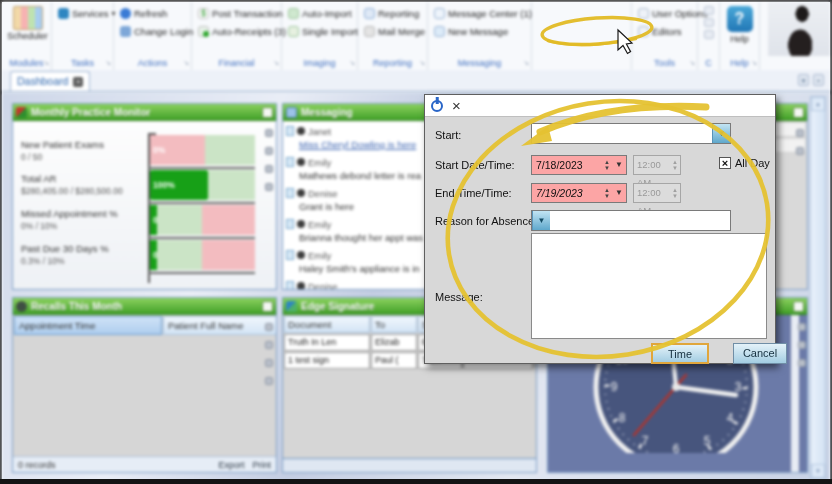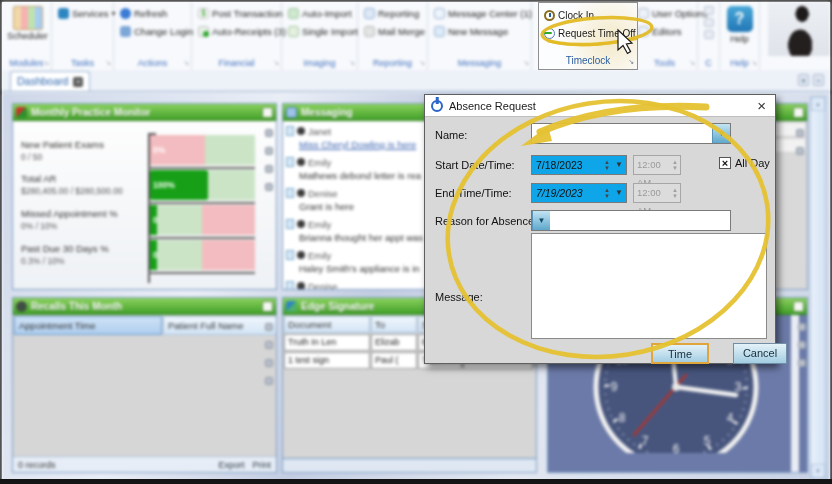--- a/index.html
+++ b/index.html
@@ -148,21 +148,21 @@
   .dtitle { height:22px; background:#fff; border-bottom:1px solid #bfbfbf; display:flex; align-items:center; padding:0 6px; gap:6px; }
   .pwr { width:12px; height:12px; border:2.5px solid #2a66c8; border-radius:50%; position:relative; flex:none; }
   .pwr::after { content:""; position:absolute; left:50%; top:-5px; transform:translateX(-50%); width:2.5px; height:7px; background:#2a66c8; }
   .dtitle .t { flex:1; font-size:11px; color:#1a1a1a; }
   .dclose { font-size:15px; color:#333; line-height:15px; padding:0 3px; }
   .drow-label { position:absolute; left:10px; font-size:11px; color:#111; }
   .combo { position:absolute; left:106px; width:200px; height:21px; background:#fff; border:1px solid #7a7a7a; display:flex; }
   .combo .val { flex:1; font-size:10.5px; line-height:19px; padding-left:4px; color:#111; overflow:hidden; }
   .dd-btn { width:18px; background:linear-gradient(#c2e4f3,#5fa8cc); border-left:1px solid #5a93b8; color:#134a63;
     font-size:8px; text-align:center; line-height:19px; flex:none; }
-  .datebox { position:absolute; left:106px; width:96px; height:20px; background:#0ea5e9; border:1px solid #7a7a7a; display:flex; align-items:stretch; }
+  .datebox { position:absolute; left:106px; width:96px; height:20px; background:#fca5a5; border:1px solid #7a7a7a; display:flex; align-items:stretch; }
   .datebox .val { flex:1; font-size:10.5px; line-height:18px; padding-left:4px; }
   .spin { width:10px; display:flex; flex-direction:column; justify-content:center; align-items:center; font-size:6px; color:#444; line-height:6px; flex:none; }
   .dd-flat { width:14px; text-align:center; font-size:8px; color:#333; line-height:18px; flex:none; }
   .timebox { position:absolute; left:208px; width:48px; height:20px; background:#dcdcdc; border:1px solid #a6a6a6; display:flex; }
   .timebox .val { flex:1; font-size:9.5px; color:#9a9a9a; line-height:18px; padding-left:3px; }
   .timebox .spin { color:#a0a0a0; }
   .allday { position:absolute; left:294px; display:flex; align-items:center; gap:4px; }
   .chk { width:12px; height:12px; background:#fff; border:1px solid #555; font-size:11px; font-weight:bold; color:#111; line-height:10px; text-align:center; }
   .msgarea { position:absolute; left:106px; top:138px; width:236px; height:106px; background:#fff; border:1px solid #8a8a8a; }
   .dbtn { position:absolute; top:248px; height:21px; background:linear-gradient(#e4f2f9,#a3cde2); font-size:11px; color:#16303f; text-align:center; line-height:19px; }
@@ -556,42 +556,28 @@
         </div>
       </div>
 
       <div class="vscroll">
         <div class="varrow up">▲</div>
         <div class="varrow down">▼</div>
       </div>
     </div>
   </div>
 
-  <div class="timeclock-box">
-    <div class="glow"></div>
-    <div class="tc-item" style="margin-top:4px;">
-      <span class="tc-clockin-ic"></span>
-      <span>Clock In</span>
-    </div>
-    <div class="tc-item" style="margin-top:2px;">
-      <span class="tc-rto-ic"></span>
-      <span>Request Time Off</span>
-    </div>
-    <div class="tc-label">Timeclock</div>
-    <div class="tc-launcher">↘</div>
-  </div>
 
   <div class="dialog">
     <div class="dtitle">
       <span class="pwr"></span>
-      <span class="t">Absence Request</span>
       <span class="dclose">×</span>
     </div>
 
-    <div class="drow-label" style="top:34px;">Name:</div>
+    <div class="drow-label" style="top:34px;">Start:</div>
     <div class="combo" style="top:28px;">
       <span class="val"></span>
       <span class="dd-btn">▼</span>
     </div>
 
     <div class="drow-label" style="top:64px;">Start Date/Time:</div>
     <div class="datebox" style="top:60px;">
       <span class="val">7/18/2023</span>
       <span class="spin">
           <span>▲</span>

